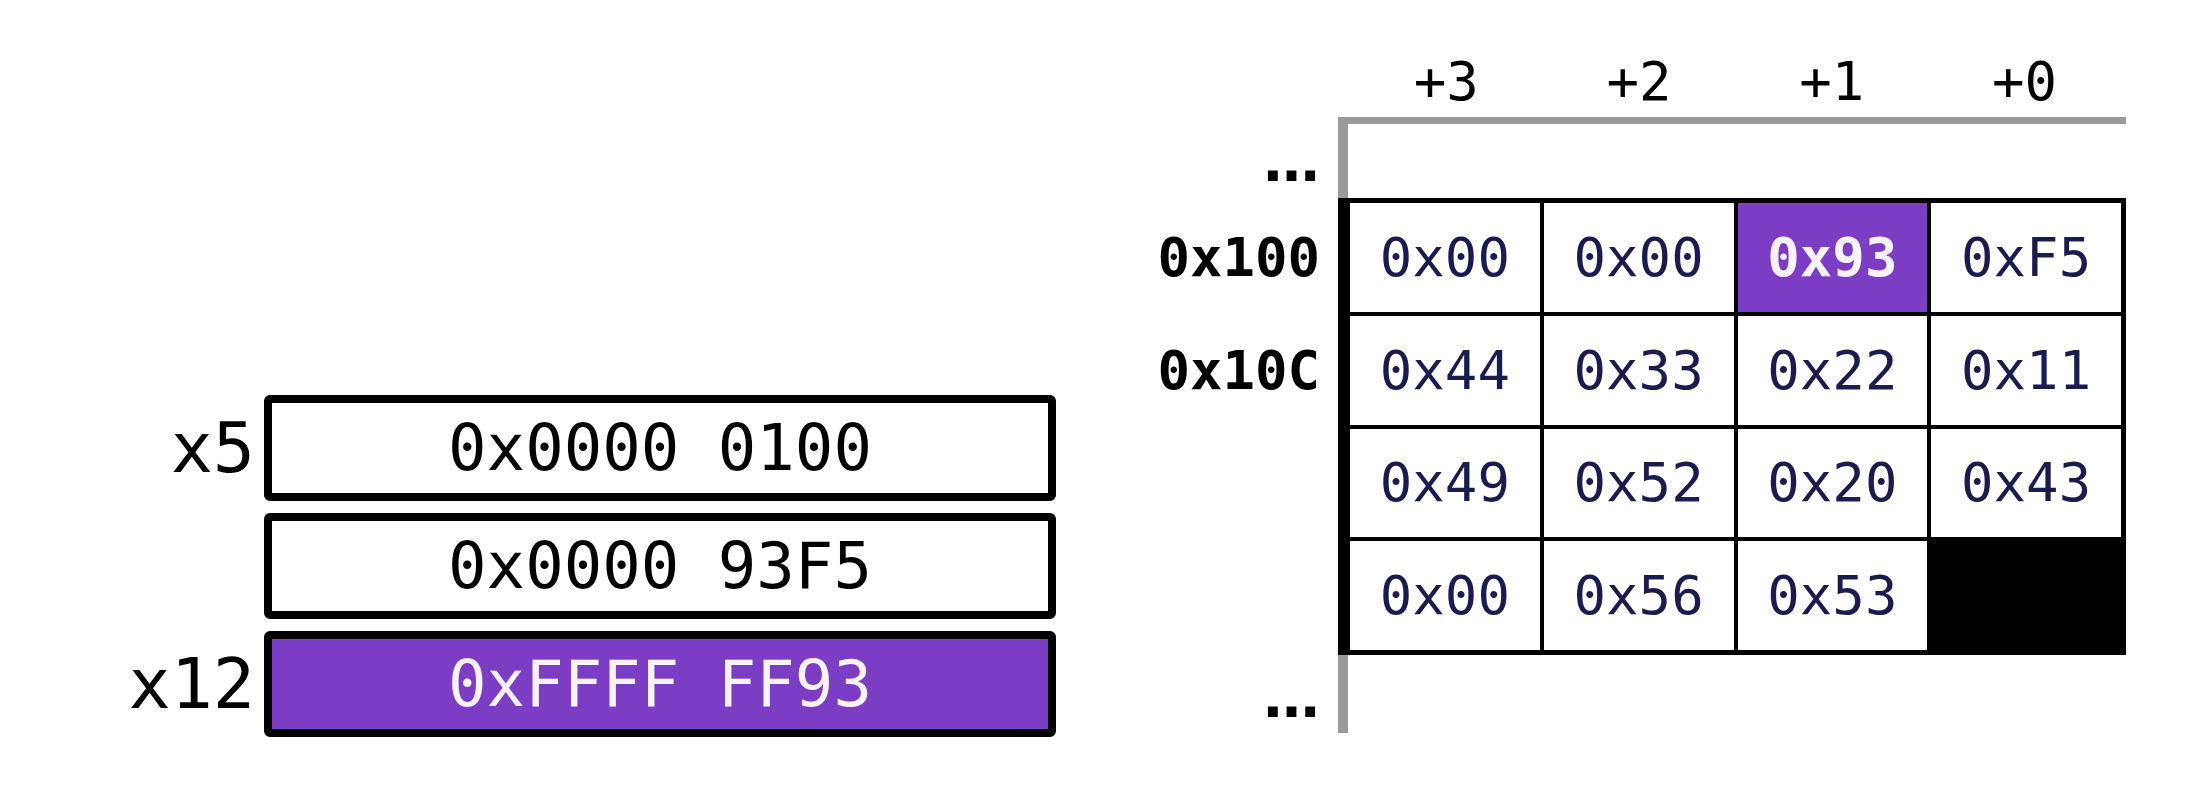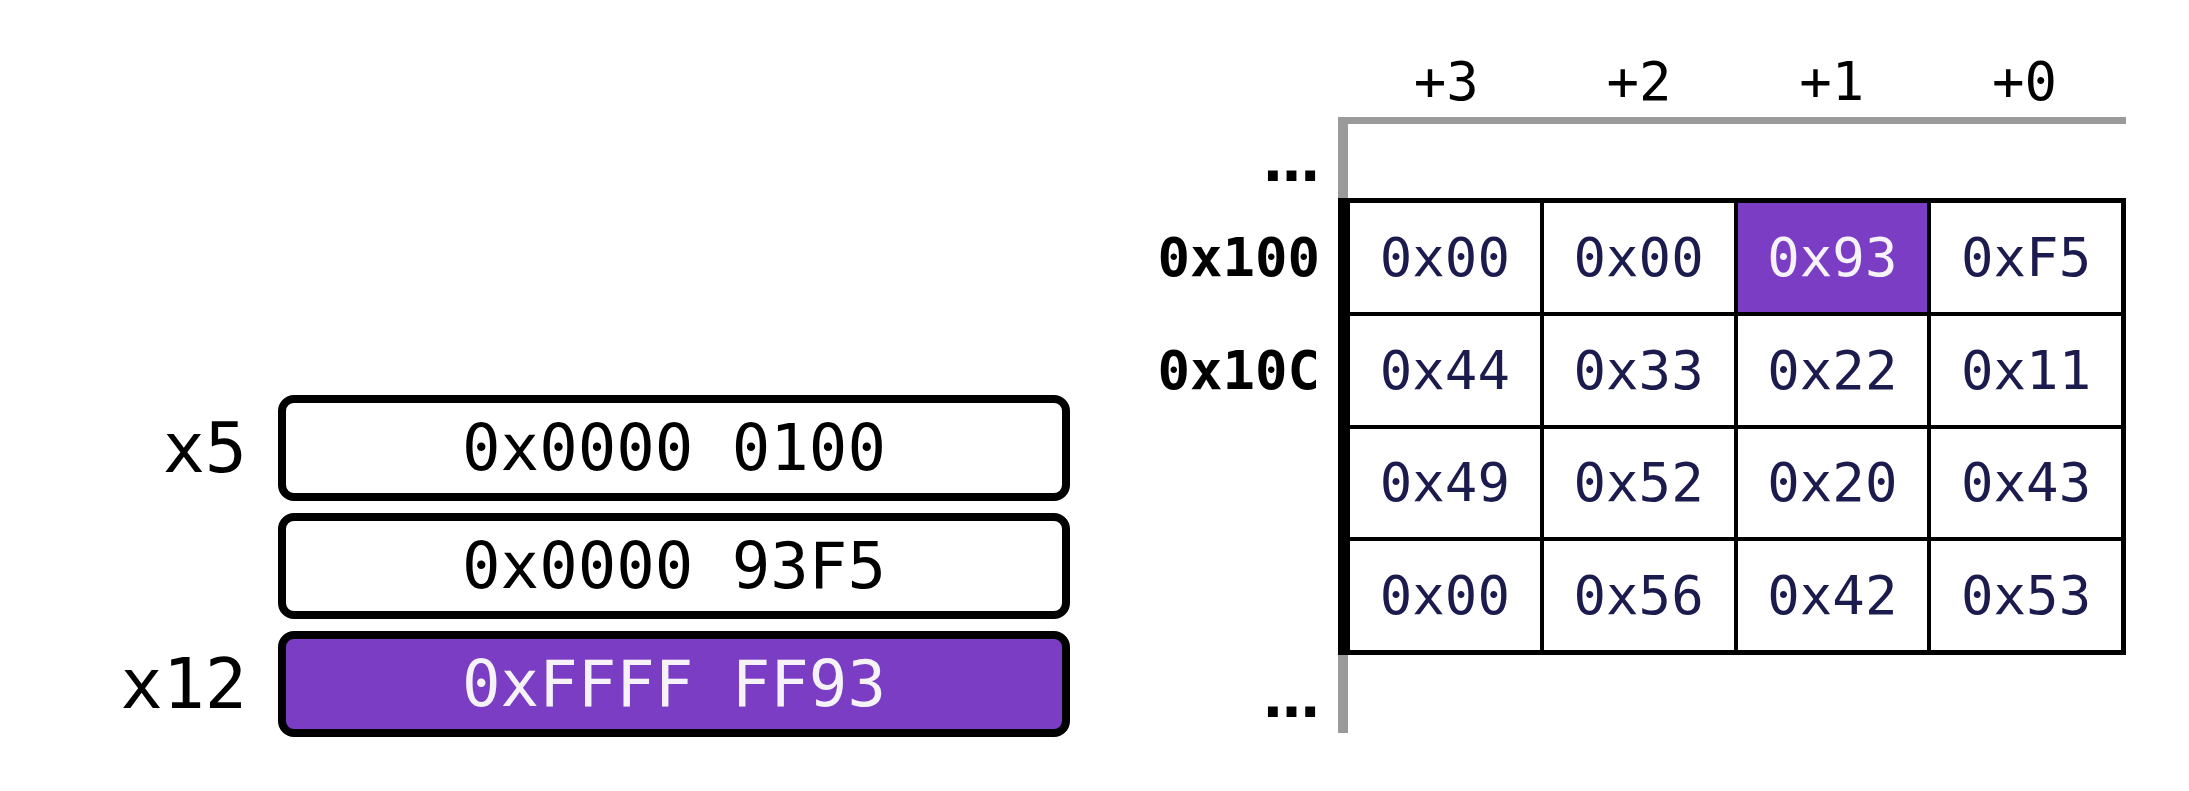--- a/index.html
+++ b/index.html
@@ -9,30 +9,30 @@
     height: 791px;
     background: #ffffff;
     overflow: hidden;
     font-family: "DejaVu Sans Mono", "Liberation Mono", monospace;
     color: #000000;
   }
 
   
   .reg-label {
     position: absolute;
-    left: 0; width: 212px; height: 106px;
+    left: 8px; width: 212px; height: 106px;
     display: flex; align-items: center; justify-content: flex-end;
     font-size: 70px; color: #000; padding-left: 35px;
   }
   .reg-box {
     position: absolute;
-    left: 278px; width: 792px; height: 106px;
+    left: 264px; width: 792px; height: 106px;
     box-sizing: border-box;
     border: 8px solid var(--border-black, #000);
-    border-radius: 16px;
+    border-radius: 6px;
     background: #ffffff;
     display: flex; align-items: center; justify-content: center;
     font-size: 64px; color: #000;
   }
   .reg-box.hl {
     background: var(--highlight-purple, #7c3dc5);
     color: var(--highlight-text, #f5f2f8);
   }
 
   
@@ -94,21 +94,21 @@
   }
   .byte-grid .cell {
     background: #ffffff;
     display: flex; align-items: center; justify-content: center;
     font-size: 54px;
     color: var(--cell-navy, #1b1b4e);
   }
   .byte-grid .cell.hl {
     background: var(--highlight-purple, #7c3dc5);
     color: var(--highlight-text, #f5f2f8);
-    font-weight: normal;
+    font-weight: bold;
   }
 </style>
 </head>
 <body>
 
 <div id="canvas">
 
   <div class="reg-label" style="top:395px">x5</div>
   <div class="reg-box" style="top:395px">
     <span>0x0000 0100</span>
@@ -152,17 +152,16 @@
     <div class="cell">0x22</div>
     <div class="cell">0x11</div>
 
     <div class="cell">0x49</div>
     <div class="cell">0x52</div>
     <div class="cell">0x20</div>
     <div class="cell">0x43</div>
 
     <div class="cell">0x00</div>
     <div class="cell">0x56</div>
-    <div class="cell">0x42</div>
     <div class="cell">0x53</div>
   </div>
 
 </div>
 
 </body></html>

